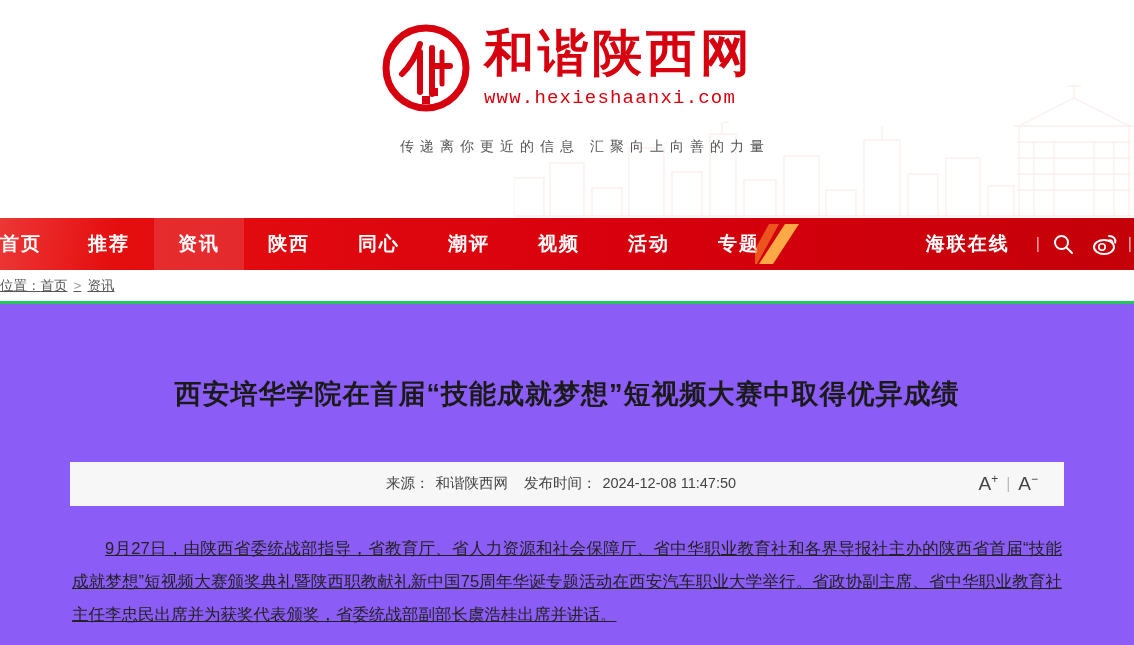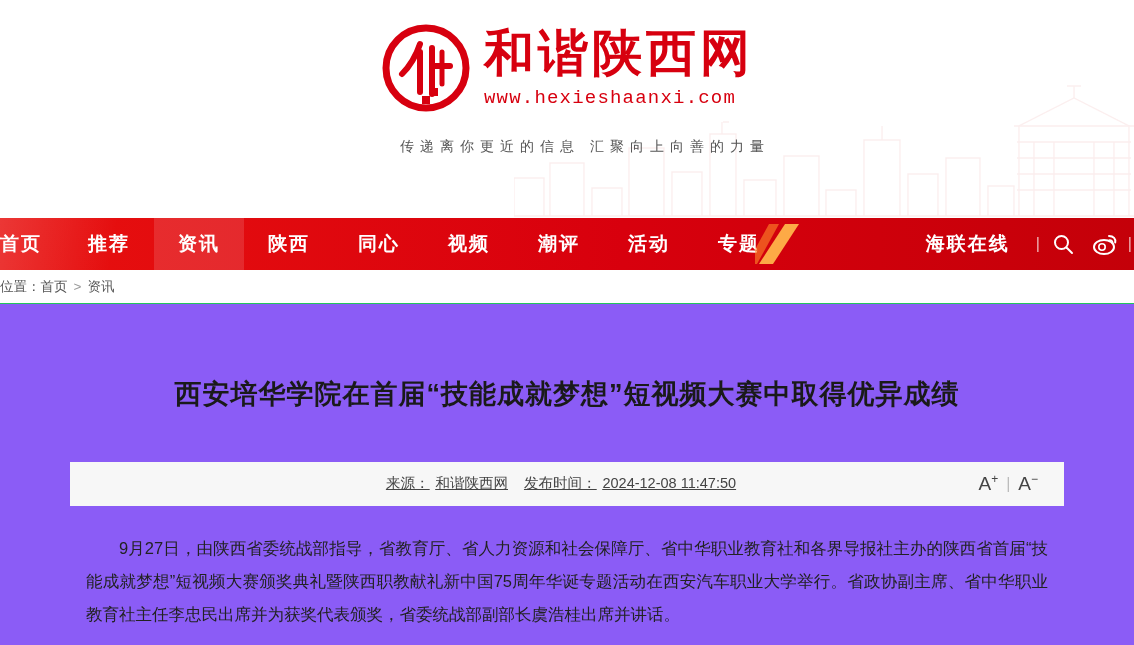--- a/index.html
+++ b/index.html
@@ -142,22 +142,23 @@
   }
 
   
   .breadcrumb {
     height: 34px;
     display: flex;
     align-items: center;
     padding-left: 0;
     font-size: 13.5px;
     color: #555;
-    border-bottom: 1px solid #22c55e;
+    border-bottom: 3px solid #22c55e;
     background: #fff;
+    text-decoration: underline;
   }
   .breadcrumb .bc-label { color: #555; }
   .breadcrumb a {
     color: #555;
     text-decoration: none;
     cursor: pointer;
   }
   .breadcrumb .bc-sep { margin: 0 6px; color: #999; }
 
   
@@ -177,21 +178,21 @@
     margin-top: 48px;
     height: 44px;
     background: #f7f7f7;
     display: flex;
     align-items: center;
     justify-content: center;
     position: relative;
     font-size: 14.5px;
     color: #444;
   }
-  .meta-inner span { margin-right: 6px; text-decoration: underline; }
+  .meta-inner span { margin-right: 6px; }
   .meta-source { margin-right: 26px; }
   .font-ctrl {
     position: absolute;
     right: 18px;
     top: 0; bottom: 0;
     display: flex;
     align-items: center;
     color: #444;
     font-size: 19px;
   }
@@ -207,21 +208,21 @@
   }
   .font-ctrl .fsep { color: #bbb; font-size: 16px; }
 
   .article-body {
     margin-top: 26px;
     font-size: 16.5px;
     line-height: 2.0;
     color: #222;
     text-align: justify;
   }
-  .article-body p { margin: 16px; text-indent: 2em; }
+  .article-body p { margin: 2px; text-indent: 2em; text-decoration: underline; }
 </style>
 </head>
 <body>
 
 <div class="page">
 
   <div class="header">
 
     <svg class="skyline" viewBox="0 0 620 150" preserveAspectRatio="none">
       <g fill="none" stroke="#f3c9c9" stroke-width="1.4">
@@ -276,22 +277,22 @@
 
     <div class="slogan">传递离你更近的信息  汇聚向上向善的力量</div>
   </div>
 
   <div class="nav">
     <div class="nav-item first">首页</div>
     <div class="nav-item">推荐</div>
     <div class="nav-item active">资讯</div>
     <div class="nav-item">陕西</div>
     <div class="nav-item">同心</div>
+    <div class="nav-item">潮评</div>
     <div class="nav-item">视频</div>
-    <div class="nav-item">潮评</div>
     <div class="nav-item">活动</div>
     <div class="nav-item">专题</div>
 
     <svg class="nav-slash" viewBox="0 0 48 40">
       <path d="M30 0 L44 0 L18 40 L4 40 Z" fill="#ffb34a" opacity="0.95"></path>
       <path d="M14 0 L24 0 L2 40 L-8 40 Z" fill="#ff8a2b" opacity="0.6"></path>
     </svg>
 
     <div class="nav-spacer"></div>
 

